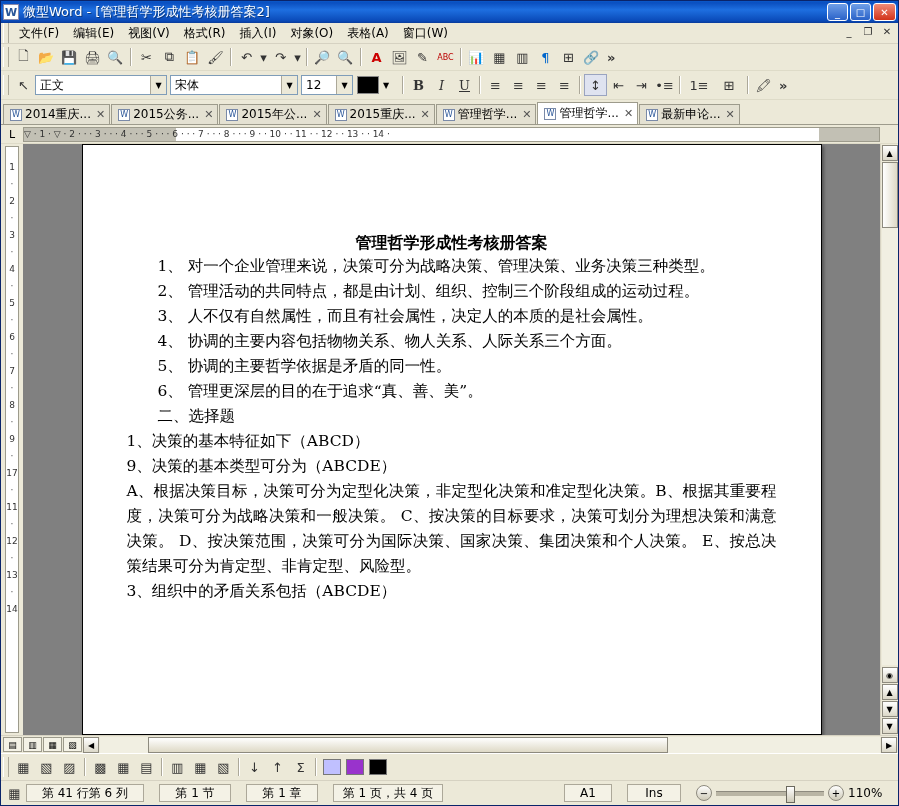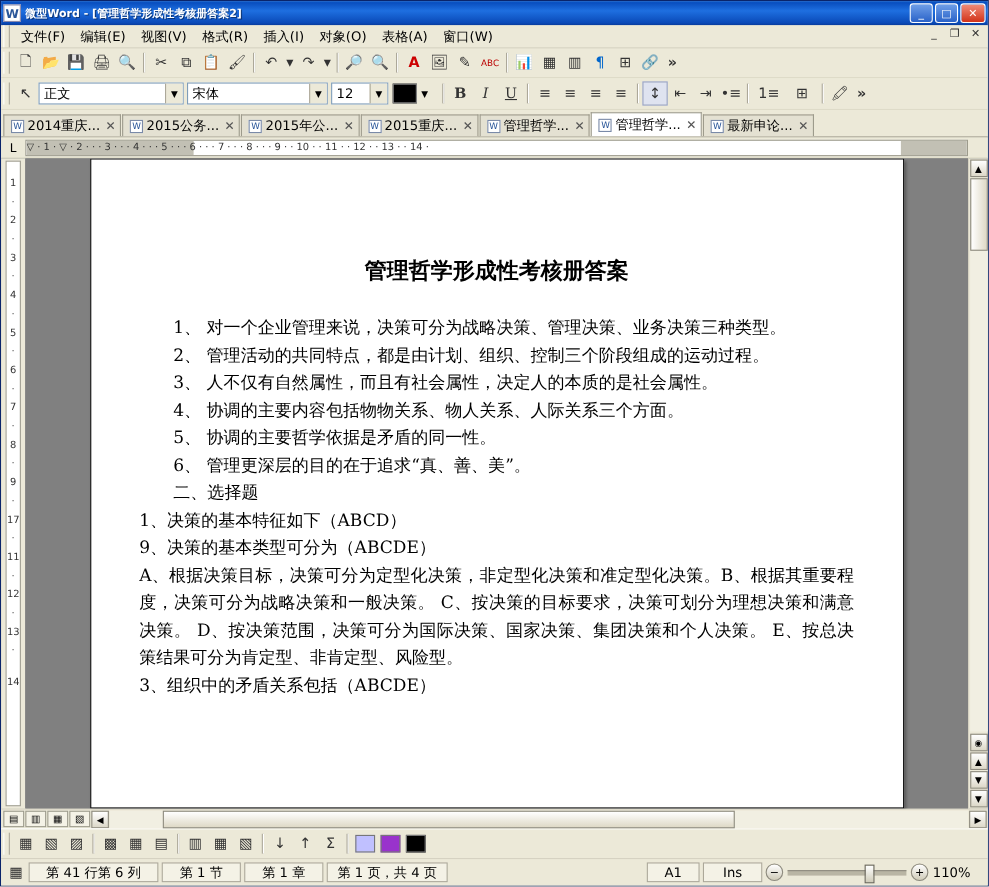--- a/index.html
+++ b/index.html
@@ -32,22 +32,22 @@
     background: #fff;
     color: #2a5699;
     font-weight: bold;
     font-size: 11px;
     display: flex; align-items: center; justify-content: center;
     border: 1px solid #88a;
     margin-right: 4px;
     box-sizing: border-box;
   }
   .title-text {
-    font-size: 10px;
-    font-weight: bold;
+    font-size: 13px;
+    font-weight: normal;
     text-shadow: 1px 1px 0 rgba(0,0,0,.4);
     flex: 1;
     white-space: nowrap;
     overflow: hidden;
   }
   .title-btns { display: flex; gap: 2px; }
   .tbtn {
     width: 21px; height: 18px;
     border: 1px solid #fff;
     border-radius: 3px;
@@ -274,22 +274,21 @@
     overflow: hidden;
   }
   .page-inner {
     margin: 88px 44px 0 44px;
     border-top: 0;
   }
   .doc-title {
     text-align: center;
     font-family: "DejaVu Serif", "Liberation Serif", serif;
     font-weight: bold;
-    font-size: 20px;
-    margin-bottom: 26px;
+    font-size: 16px;
   }
   .ptext {
     font-family: "DejaVu Serif", "Liberation Serif", serif;
     font-size: 15.5px;
     line-height: 25px;
     color: #000;
     text-align: justify;
   }
   .ptext p { margin: 0; }
   .ptext .ind1 { text-indent: 2em; }
@@ -365,21 +364,21 @@
     font-size: 12px;
     color: #000;
     padding: 0 2px;
   }
   .st-cell {
     height: 18px;
     display: flex; align-items: center; justify-content: center;
     padding: 0 8px;
     border: 1px solid #aca899;
     background: #f4f2e6;
-    margin-right: 3px;
+    margin-right: 15px;
     white-space: nowrap;
     box-sizing: border-box;
   }
   .st-spacer { flex: 1; }
   .zoomrow { display: flex; align-items: center; gap: 4px; margin-right: 4px; }
   .zoom-ic {
     width: 16px; height: 16px;
     border-radius: 50%;
     background: linear-gradient(to bottom,#fff,#cfcbb8);
     border: 1px solid #8d8a7e;
@@ -581,21 +580,21 @@
         <div class="vnum" style="margin-top:8px">9</div>
         <div class="vdot" style="margin-top:8px">·</div>
         <div class="vnum" style="margin-top:8px">17</div>
         <div class="vdot" style="margin-top:8px">·</div>
         <div class="vnum" style="margin-top:8px">11</div>
         <div class="vdot" style="margin-top:8px">·</div>
         <div class="vnum" style="margin-top:8px">12</div>
         <div class="vdot" style="margin-top:8px">·</div>
         <div class="vnum" style="margin-top:8px">13</div>
         <div class="vdot" style="margin-top:8px">·</div>
-        <div class="vnum" style="margin-top:20px">14</div>
+        <div class="vnum" style="margin-top:8px">14</div>
       </div>
     </div>
 
     <div class="docarea">
       <div class="page">
         <div class="page-inner">
           <div class="doc-title">管理哲学形成性考核册答案</div>
           <div class="ptext">
             <p class="ind1">1、    对一个企业管理来说，决策可分为战略决策、管理决策、业务决策三种类型。</p>
             <p class="ind1">2、    管理活动的共同特点，都是由计划、组织、控制三个阶段组成的运动过程。</p>

